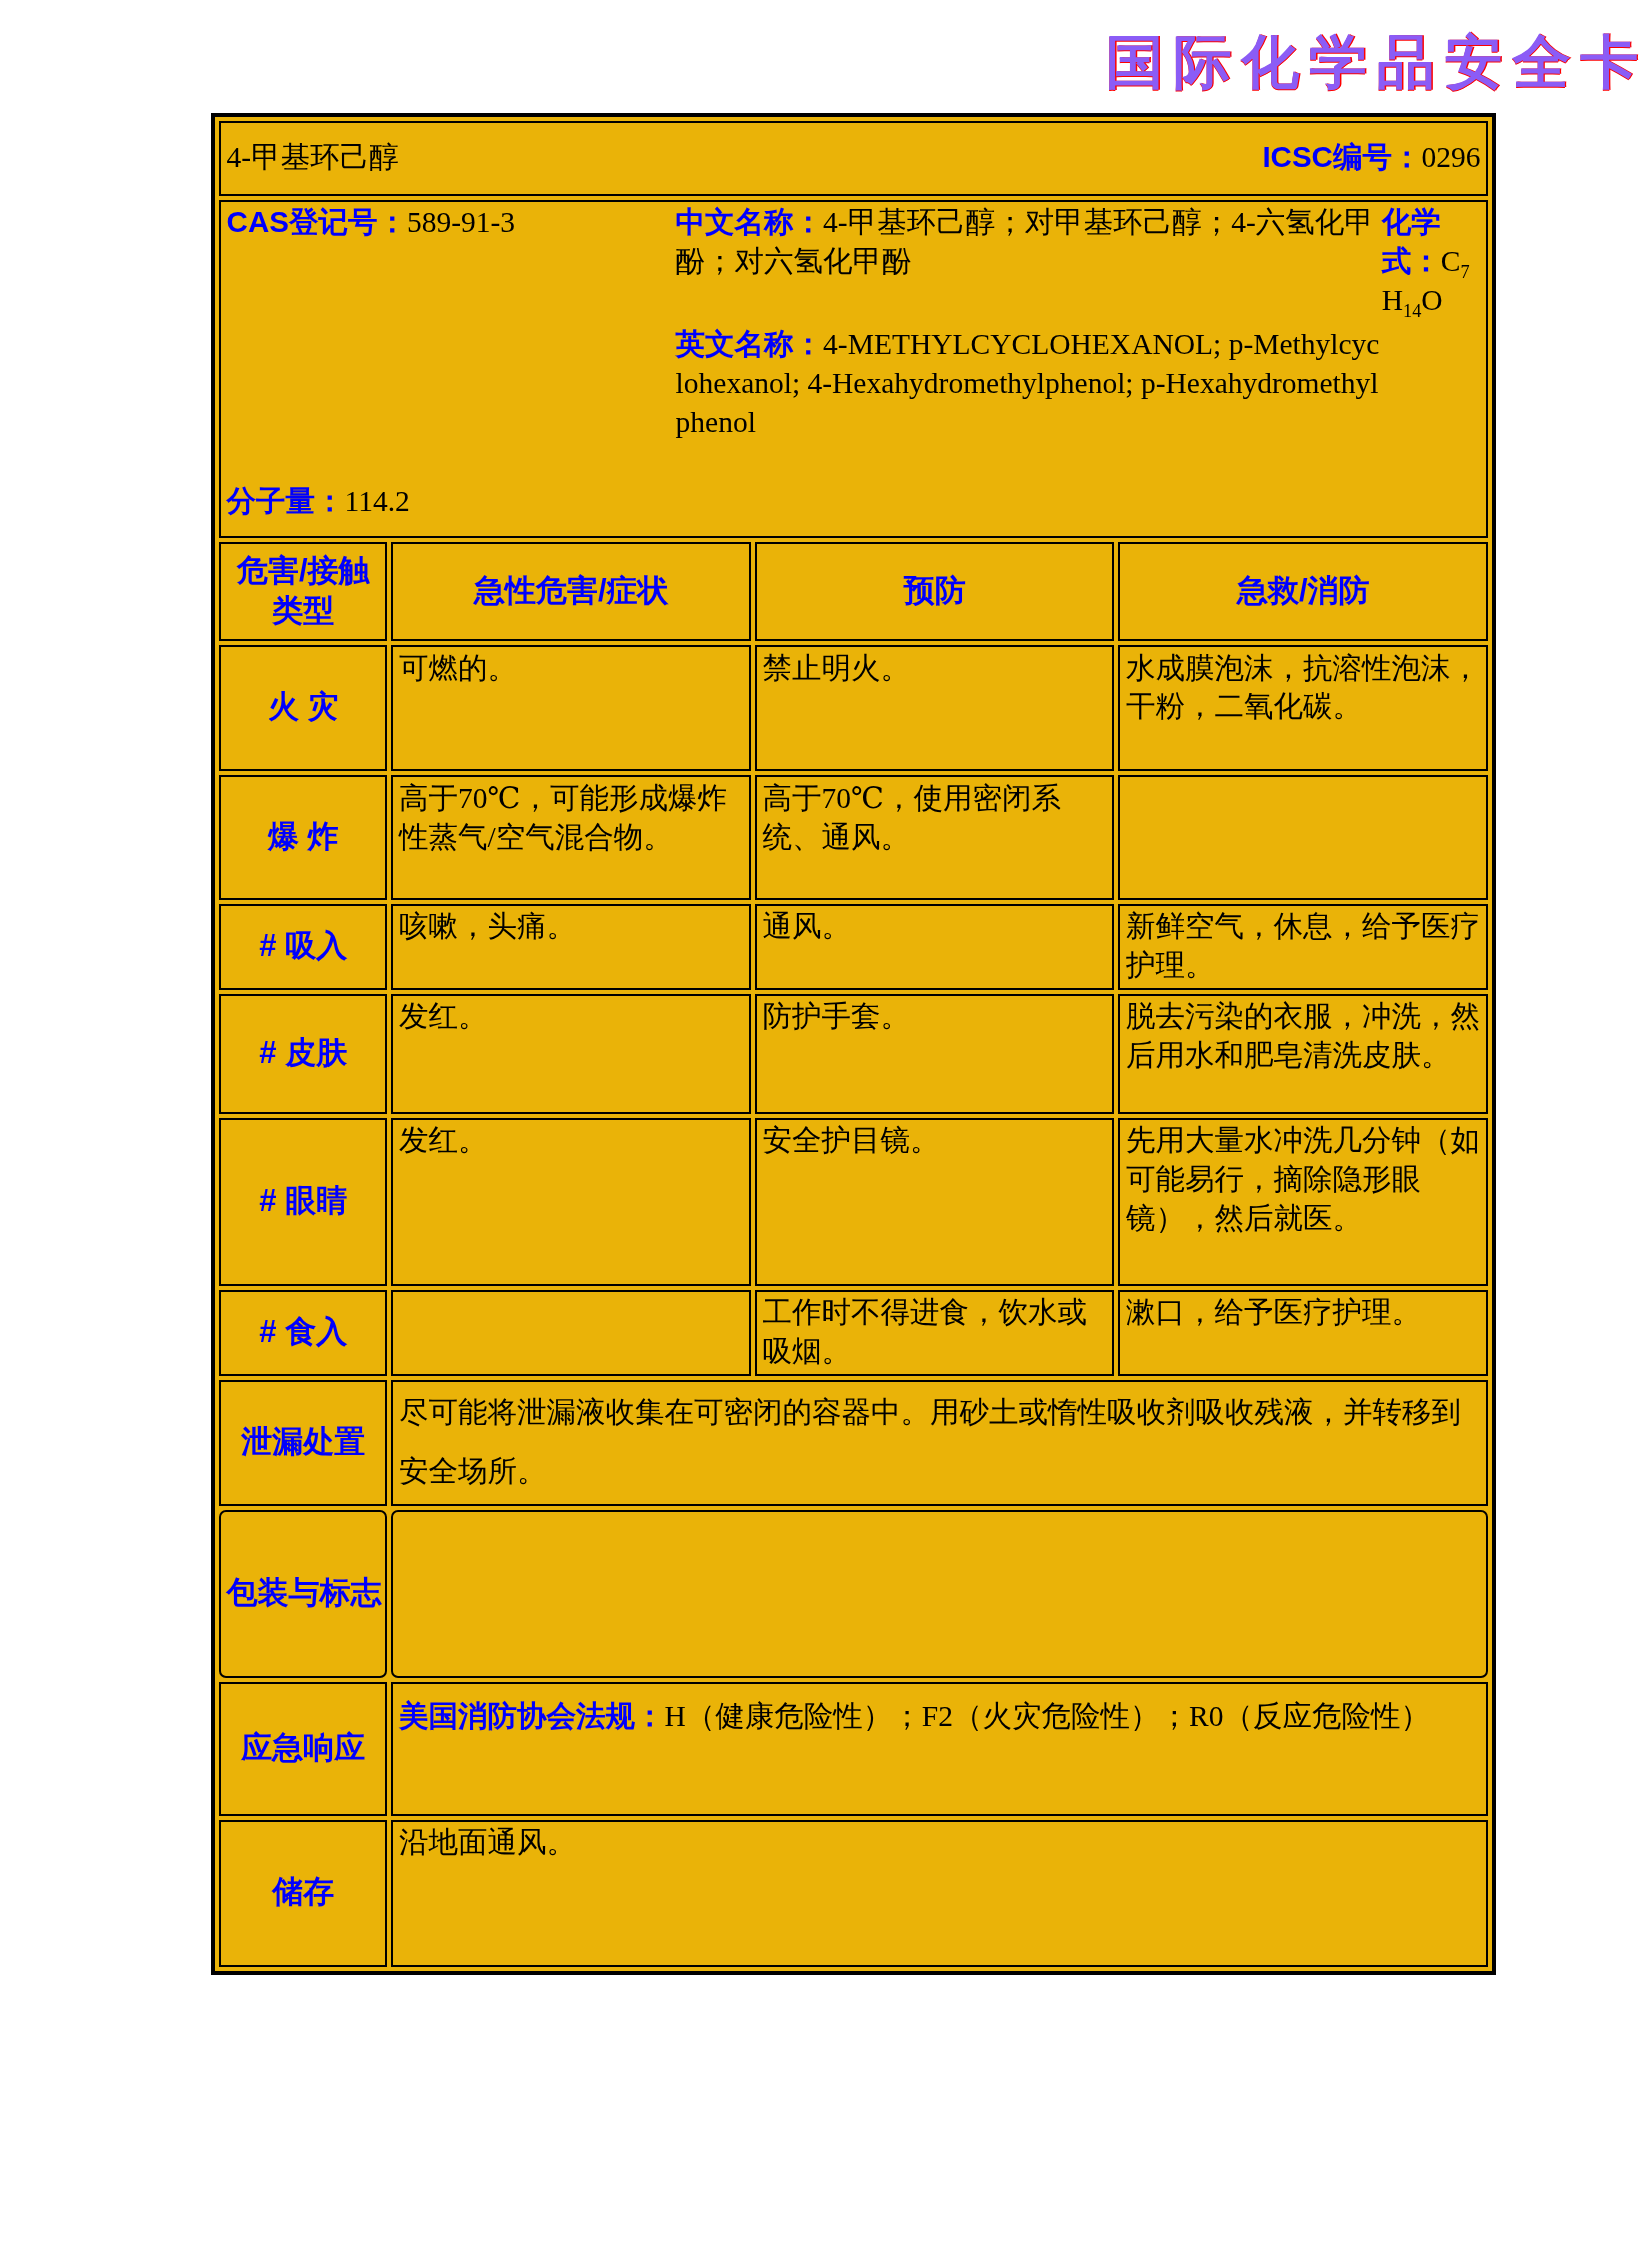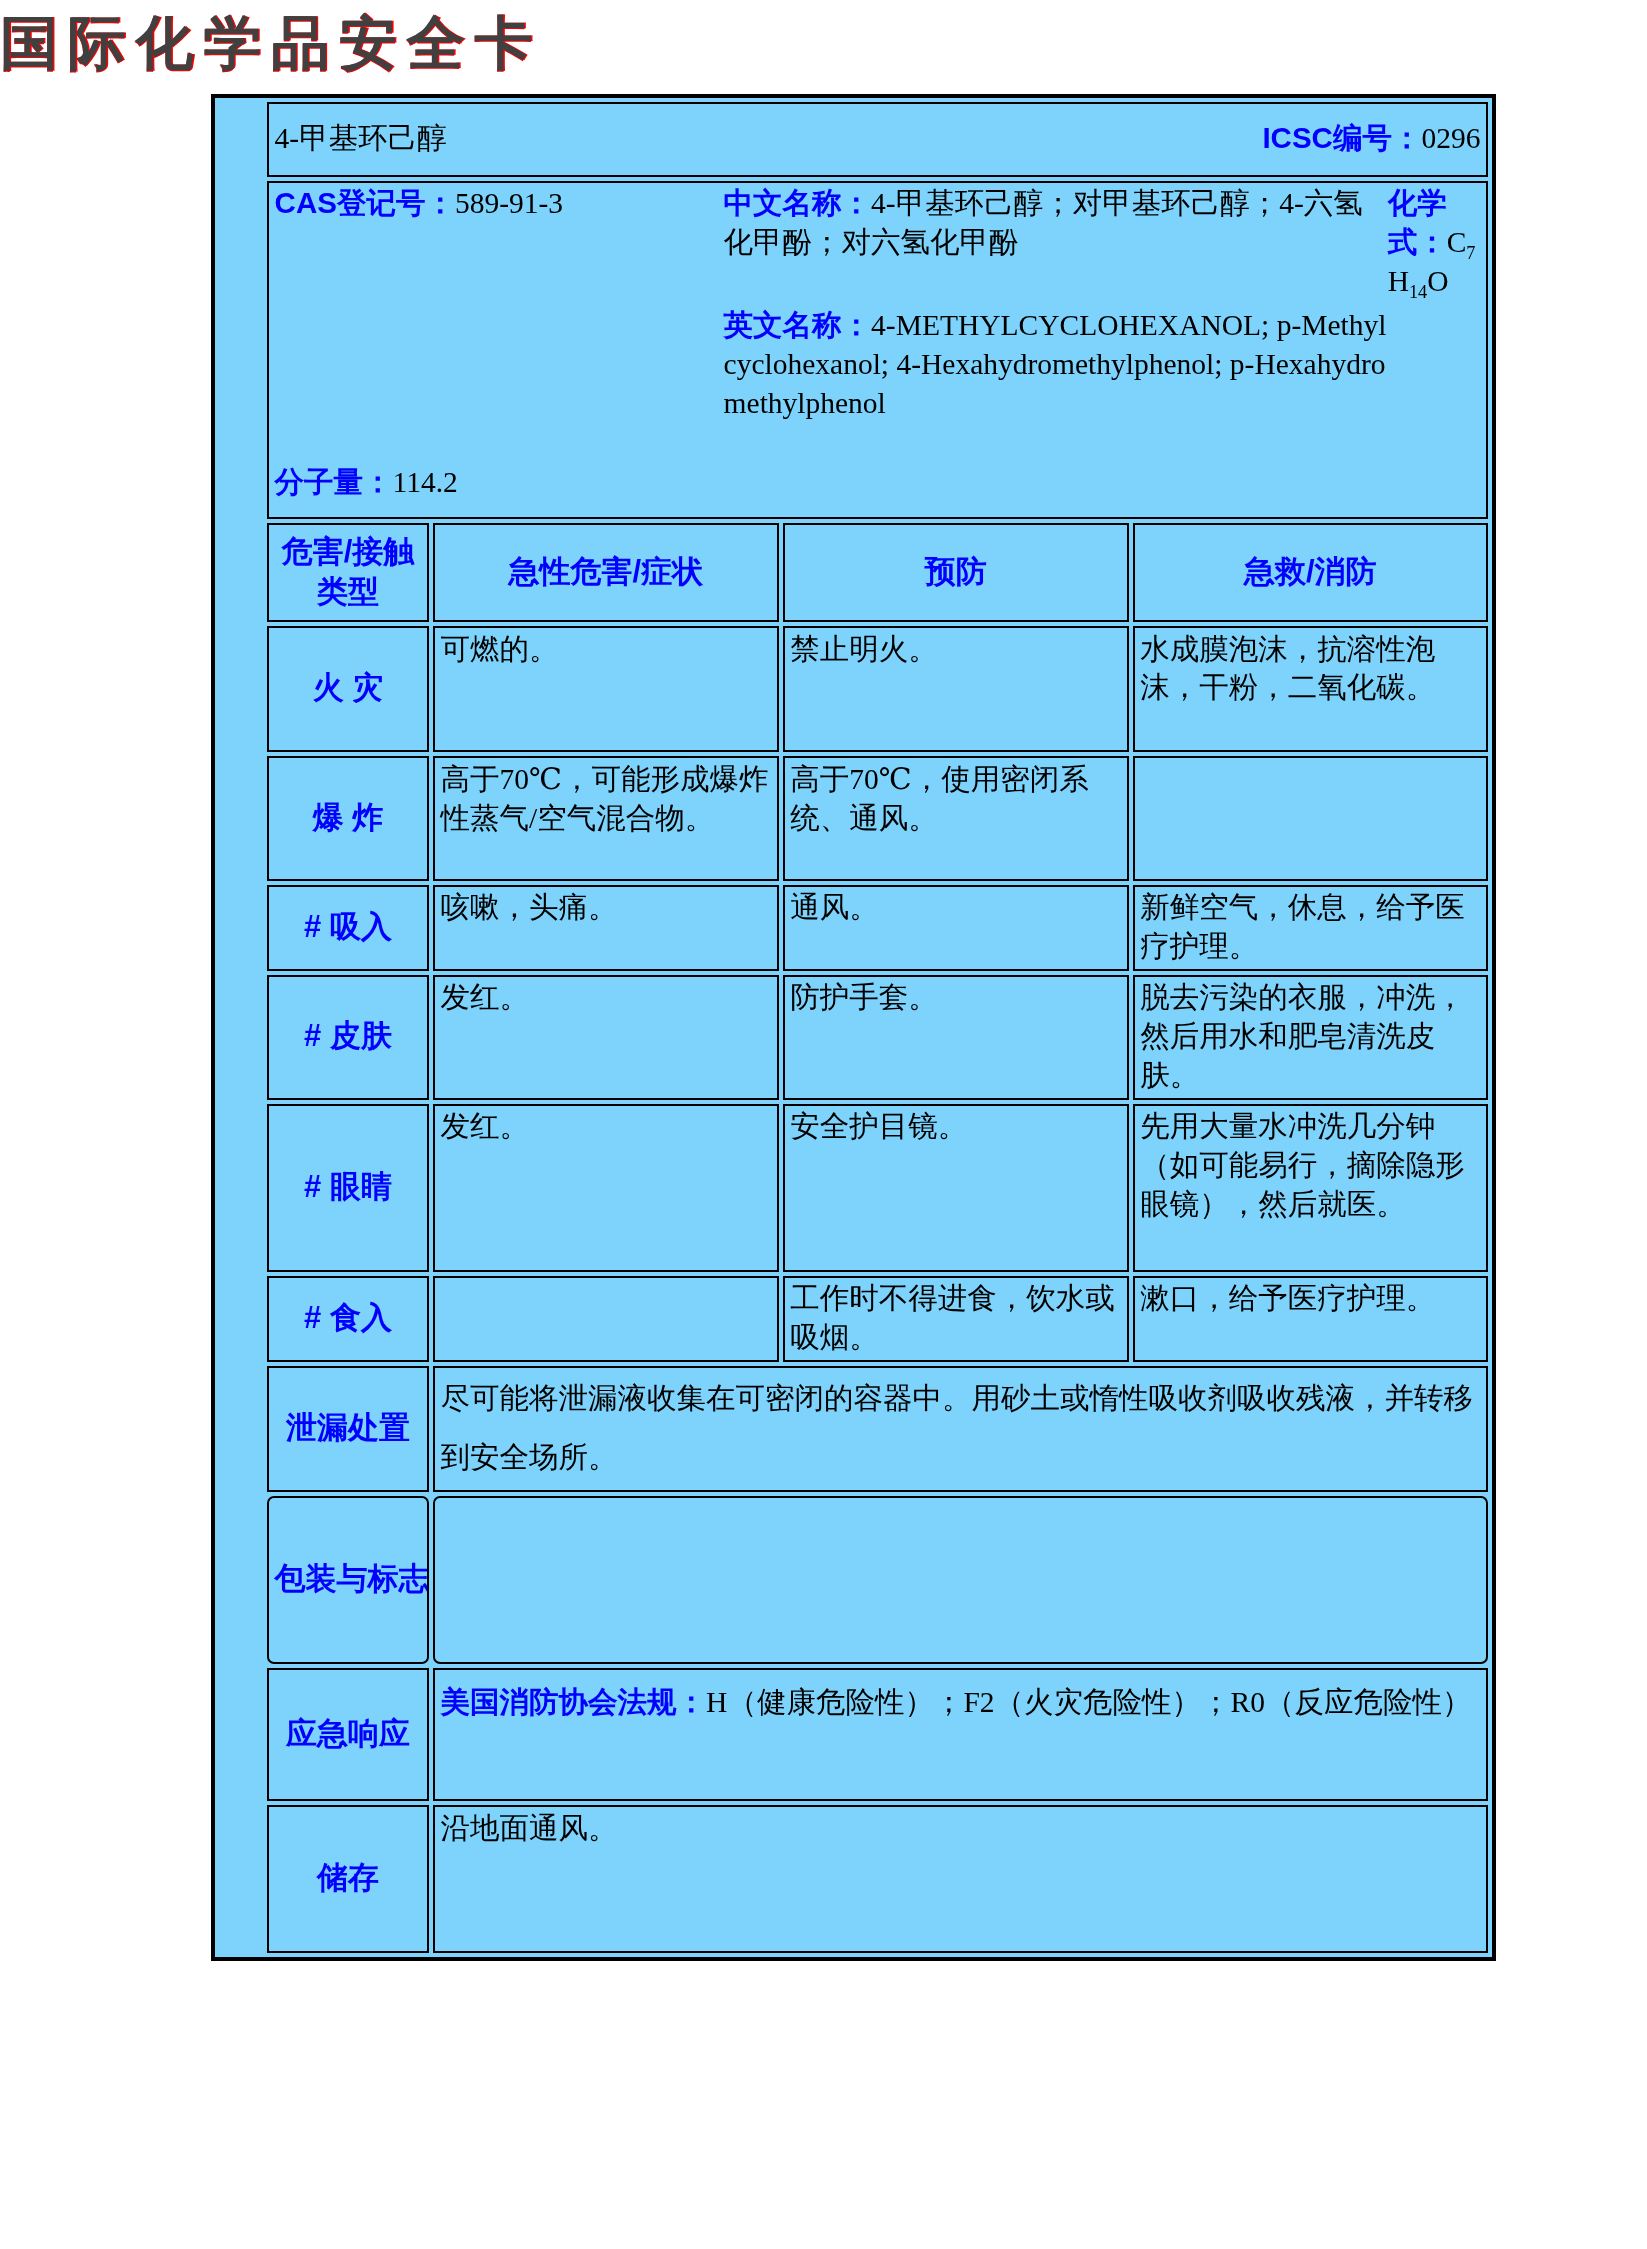--- a/index.html
+++ b/index.html
@@ -1,23 +1,23 @@
 <!DOCTYPE html>
 <html style="font-size:11.2px"><head>
 <meta charset="utf-8">
 <style>
   html,body{margin:0;padding:0;background:#fff;}
   .sheet{position:relative;width:1648px;height:2250px;background:#fff;overflow:hidden;
          font-family:"Liberation Serif","DejaVu Serif",serif;color:#000;}
-  .title{margin:0;padding-top:13px;text-align:left;color:#404040;
+  .title{margin:0;padding-top:32px;text-align:right;color:#8b5cf6;
          font-family:"Liberation Sans","DejaVu Sans",sans-serif;font-weight:900;
          font-size:58px;line-height:1.05;letter-spacing:9.8px;
          text-shadow:1.4px 0 0 #fe0000, 0 0.7px 0 #fe0000;}
   table.card{margin-left:211px;margin-top:19.7px;width:1285px;table-layout:fixed;
-             border-collapse:separate;border-spacing:4.2px;border:4.2px solid #000;background:#7dd3fc;padding-left:48px;}
+             border-collapse:separate;border-spacing:4.2px;border:4.2px solid #000;background:#eab308;}
   td{border:2.1px solid #000;padding:1.4px 5.6px 2.8px 5.6px;vertical-align:top;
      font-size:29.5px;line-height:1.32;overflow:hidden;word-break:break-all;}
   td.lbl{font-family:"Liberation Sans","DejaVu Sans",sans-serif;font-weight:bold;color:#0000fe;
          text-align:center;vertical-align:middle;font-size:31px;line-height:1.3;word-break:keep-all;}
   .blue-inline{color:#0000fe;font-weight:bold;
          font-family:"Liberation Sans","DejaVu Sans",sans-serif;}
   .loose{line-height:2.0;}
   
   tr.r-a td{height:67px;}   tr.r-b td{height:330px;margin-left:44px;}
   tr.r-c td{height:91px;}  tr.r-d td{height:118px;}

